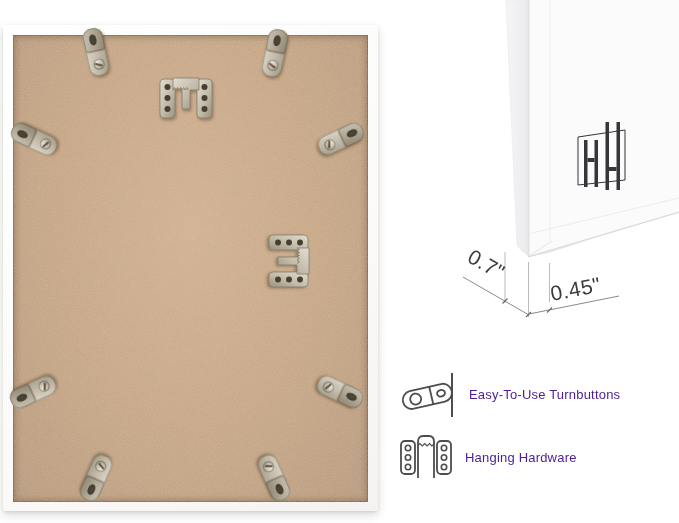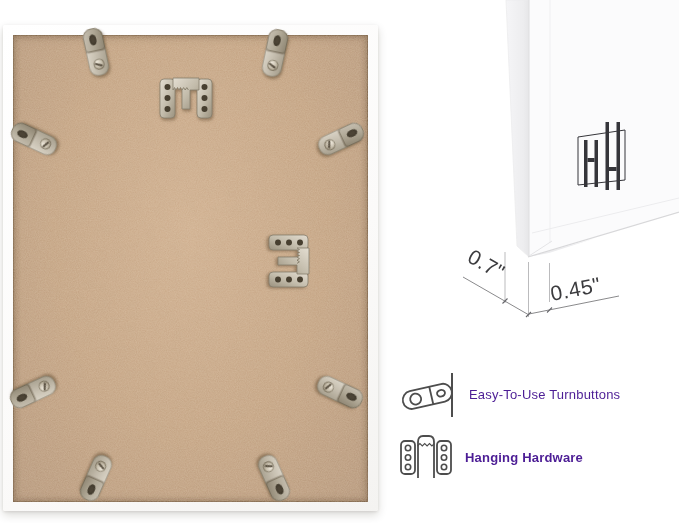--- a/index.html
+++ b/index.html
@@ -59,21 +59,21 @@
   .hanger.rot{transform:rotate(90deg);}
 
   
   .corner-detail{position:absolute;left:430px;top:0;width:249px;height:335px;}
   .dim-text{font-family:"Liberation Sans",sans-serif;font-size:21px;fill:#3c3c3f;letter-spacing:0.5px;}
 
   
   .features{position:absolute;left:400px;top:365px;width:279px;height:158px;}
   .feature-row{position:absolute;left:0;display:flex;align-items:center;height:52px;}
   .feature-row.r1{top:3px;}
-  .feature-row.r2{top:66px;font-weight:bold;}
+  .feature-row.r2{top:66px;}
   .feature-icon{flex:0 0 auto;}
   .feature-label{
     margin-left:13px;font-size:13px;color:#4c1d95;letter-spacing:.2px;white-space:nowrap;
   }
 </style>
 </head>
 <body>
 
 <div class="stage">
 

